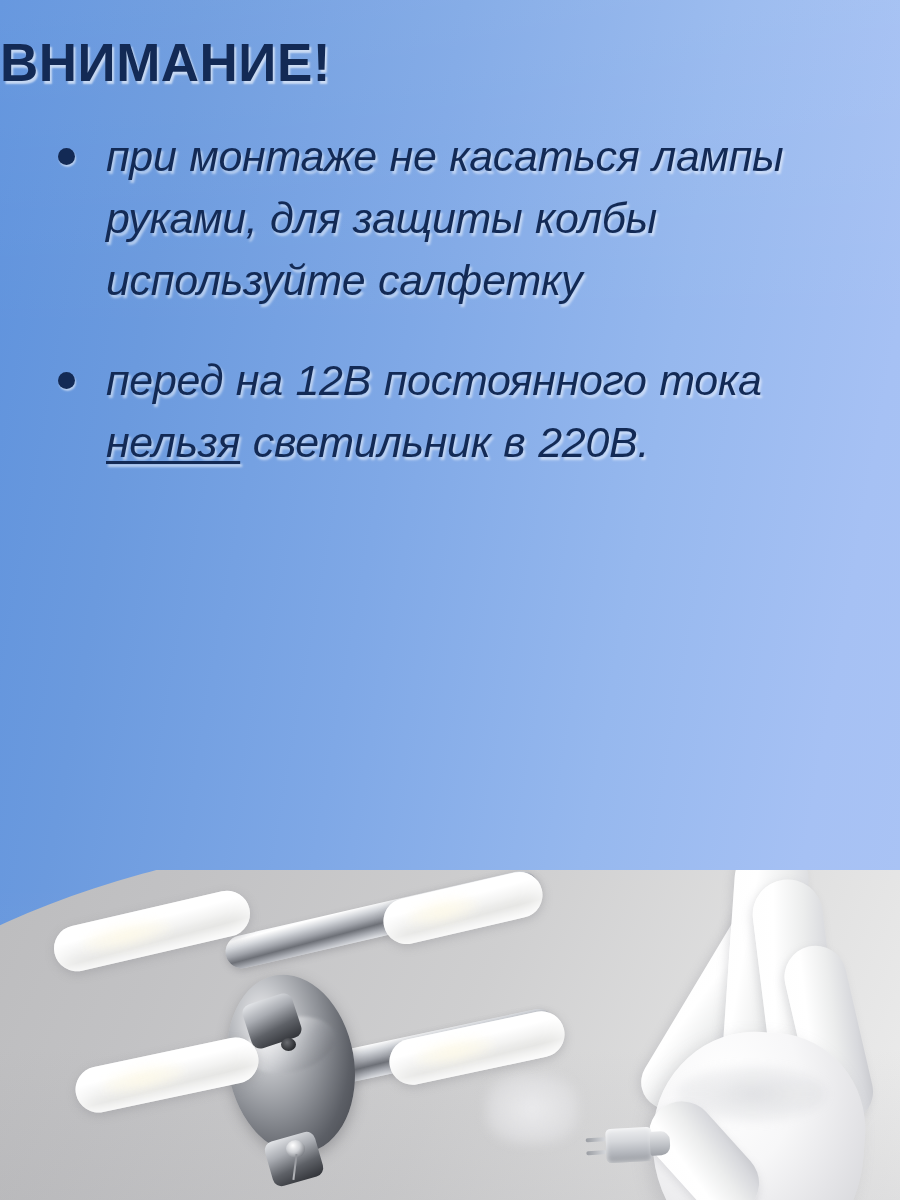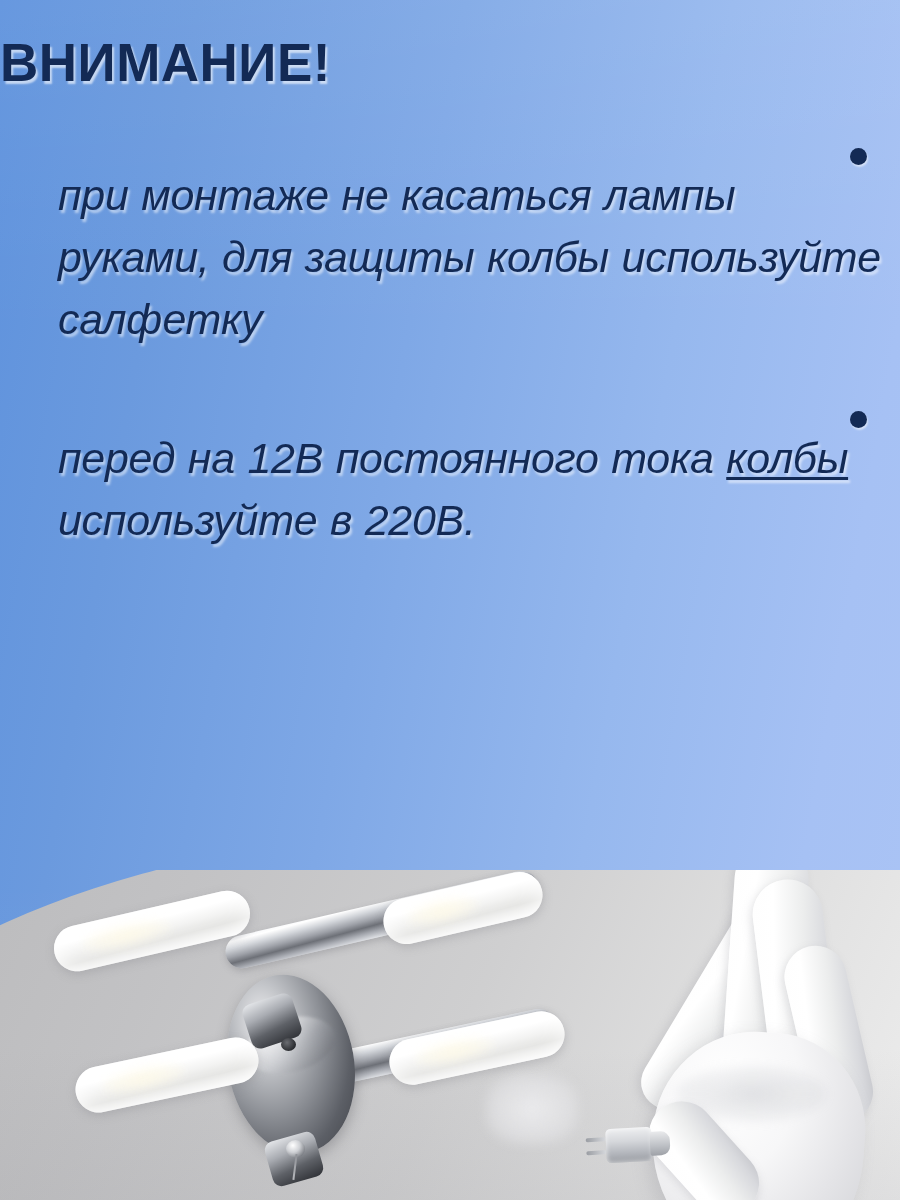--- a/index.html
+++ b/index.html
@@ -59,23 +59,22 @@
   
   .bullet-list {
     position: absolute;
     top: 126px;
     left: 58px;
     width: 840px;
   }
   .bullet-item {
     position: relative;
     display: flex;
-    align-items: flex-end;
+    align-items: flex-start;
     margin-bottom: 38px;
-    flex-direction: column;
   }
   .bullet-dot {
     flex: 0 0 auto;
     width: 17px;
     height: 17px;
     border-radius: 50%;
     background: #132a55;
     margin-top: 22px;
     margin-right: 31px;
     box-shadow: 1px 2px 2px rgba(255,255,255,0.55);
@@ -388,21 +387,21 @@
   <div class="bullet-list">
 
     <div class="bullet-item">
       <span class="bullet-dot"></span>
       <span class="bullet-text">при монтаже не касаться лампы руками, для защиты колбы используйте салфетку</span>
     </div>
 
 
     <div class="bullet-item">
       <span class="bullet-dot"></span>
-      <span class="bullet-text"><span>перед на 12В постоянного тока </span><u>колбы</u><span> используйте в 220В.</span></span>
+      <span class="bullet-text"><span>перед на 12В постоянного тока </span><u>нельзя</u><span> светильник в 220В.</span></span>
     </div>
 
   </div>
 
   <div class="photo">
     <div class="photo-backdrop"></div>
     <div class="photo-floor-shade"></div>
     <div class="blur-blob"></div>
 
     <div class="sconce">

